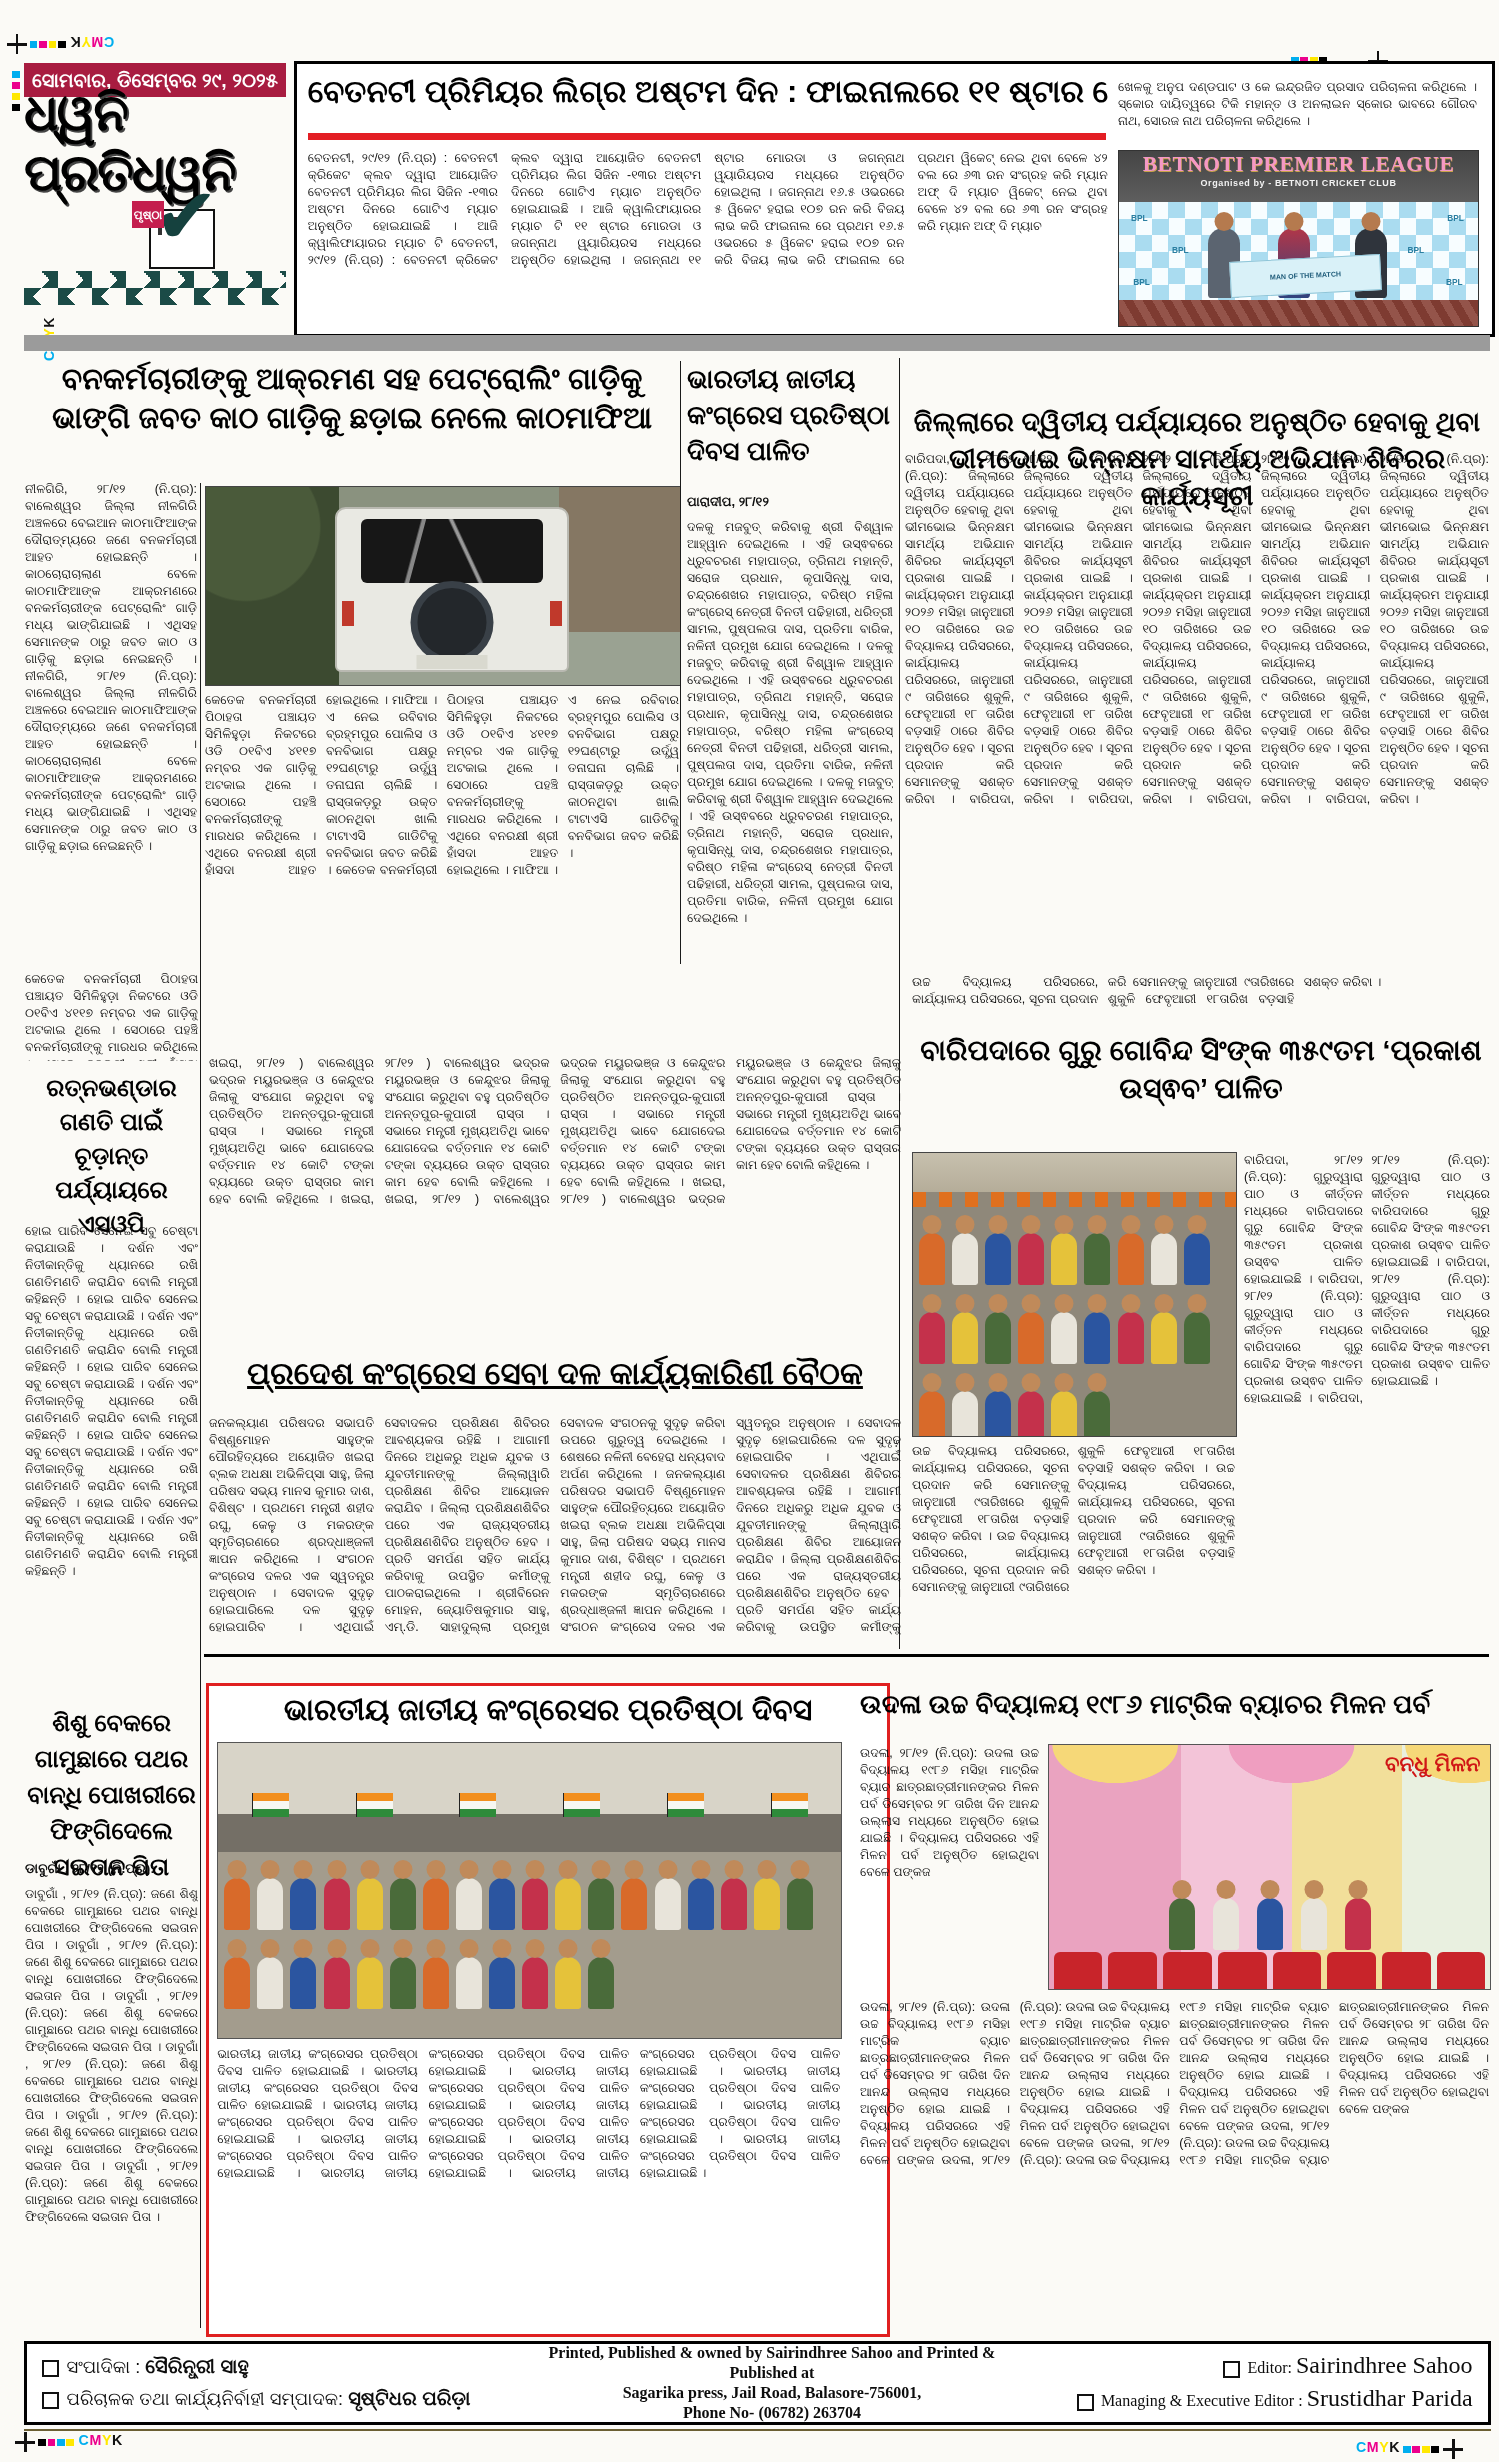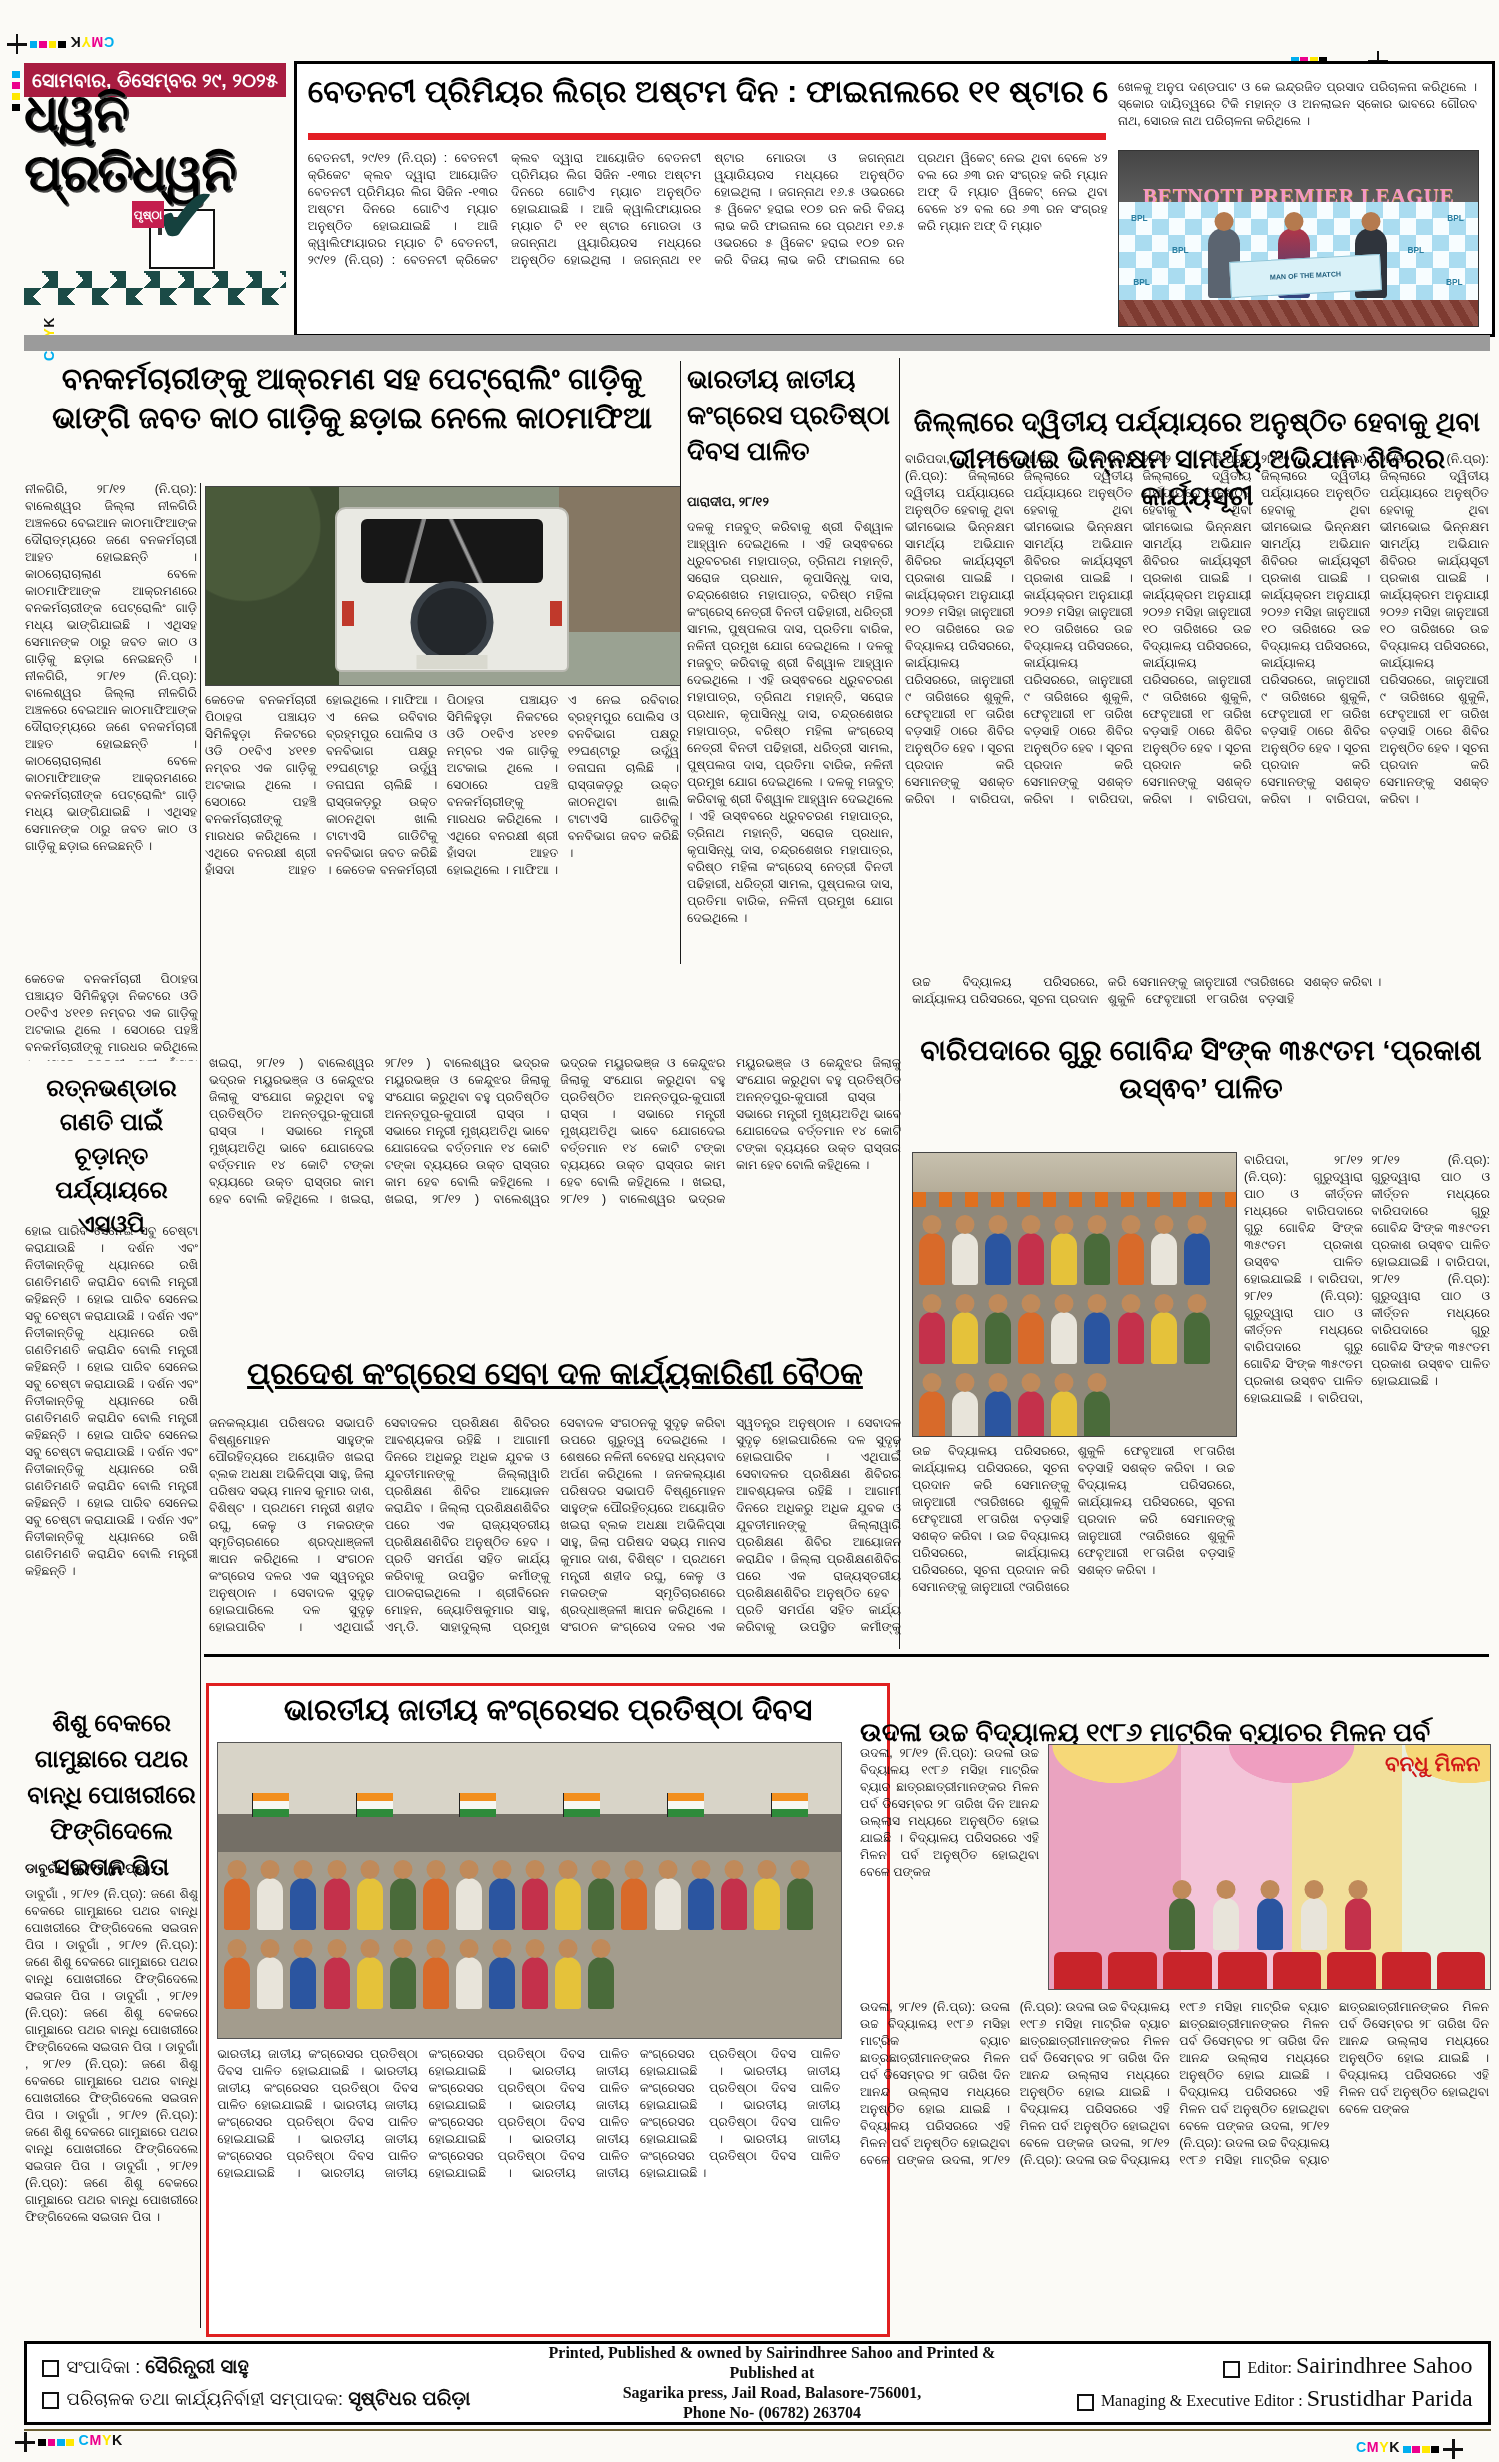--- a/index.html
+++ b/index.html
@@ -42,21 +42,21 @@
   #strip{left:294px;top:61px;width:1195px;height:270px;border:3.6px solid #000;background:#fff;}
   .strip-headline{position:absolute;left:10.7px;top:9.5px;width:800px;font-size:31px;font-weight:bold;white-space:nowrap;overflow:hidden;}
   .strip-rule{position:absolute;left:10.7px;top:69px;width:798px;height:6.5px;background:#e31e24;}
   .strip-cols{position:absolute;left:10.7px;top:86px;width:800px;height:174px;column-count:4;column-gap:13px;}
   .strip-side{position:absolute;left:821px;top:15.4px;width:359px;height:68px;}
 
   
   .bpl{position:absolute;left:821px;top:86px;width:359px;height:175px;overflow:hidden;border:0.6px solid #333;}
   .bpl-top{height:51px;background:linear-gradient(#454545,#5e5e5e);text-align:center;overflow:hidden;}
   .bpl-title{font-family:"Liberation Serif",serif;font-size:21.3px;font-weight:bold;color:#f598c5;
-             letter-spacing:0.6px;line-height:27px;text-shadow:0.6px 0.6px 0 #c9a44a;margin-top:32px;}
+             letter-spacing:0.6px;line-height:27px;text-shadow:0.6px 0.6px 0 #c9a44a;}
   .bpl-sub{font-size:9px;color:#f2f2f2;font-weight:bold;letter-spacing:0.6px;}
   .bpl-mid{position:relative;height:98px;background:repeating-conic-gradient(#aadcf0 0% 25%,#f7fdff 25% 50%) 0 0/33px 33px;}
   .bpl-tag{position:absolute;font-size:8.3px;font-weight:bold;color:#2a7ea0;}
   .bpl-man{position:absolute;bottom:2.4px;width:32px;height:70px;border-radius:15.4px 15.4px 3.6px 3.6px;}
   .bpl-man:before{content:"";position:absolute;top:-15.4px;left:50%;transform:translateX(-50%);
                   width:19px;height:19px;border-radius:50%;background:#b57a4e;}
   .bpl-cheque{position:absolute;bottom:6px;left:111px;width:149px;height:34px;background:#d9f1f8;
               border:1.2px solid #8fc5d8;transform:rotate(-3deg);display:flex;align-items:center;
               justify-content:center;font-size:7.1px;font-weight:bold;color:#1f5c7a;}
   .bpl-floor{height:26px;background:repeating-linear-gradient(60deg,#7e3b31 0 8.3px,#94544a 8.3px 16.6px);}
@@ -131,21 +131,21 @@
   #redbox{left:206px;top:1683px;width:646px;height:648px;border:3px solid #e02020;background:#fff;padding-left:32px;}
   .inc-headline{position:absolute;left:0;top:7.1px;width:100%;text-align:center;font-size:30px;}
   .inc-photo{position:absolute;left:8.3px;top:56px;width:623px;height:295px;overflow:hidden;background:#a39c8d;border:0.6px solid #555;}
   .inc-sky{height:71px;background:#d8d4c8;}
   .inc-bldg{height:38px;background:#746f66;}
   .inc-flags{position:absolute;left:0;top:50px;width:100%;display:flex;justify-content:space-around;}
   .flag{width:36px;height:24px;background:linear-gradient(#f28f1e 0 33%,#f7f7f2 33% 66%,#2e8b3a 66% 100%);border-left:1.8px solid #222;}
   .inc-cols{position:absolute;left:8.3px;top:360px;width:623px;height:275px;column-count:3;column-gap:10.7px;}
 
   #a9{left:860px;top:1685px;width:629px;height:647px;}
-  .a9-headline{position:absolute;left:0;top:3.6px;width:634px;font-size:26px;white-space:nowrap;overflow:hidden;margin-top:28px;}
+  .a9-headline{position:absolute;left:0;top:3.6px;width:634px;font-size:26px;white-space:nowrap;overflow:hidden;}
   .a9-left{position:absolute;left:0;top:60px;width:179px;height:245px;}
   .a9-cols{position:absolute;left:0;top:314px;width:629px;height:329px;column-count:4;column-gap:9.5px;}
 
   .re{position:absolute;left:188px;top:59px;width:441px;height:244px;overflow:hidden;border:0.6px solid #555;
       background:linear-gradient(90deg,#eaa3c0 0 30%,#f3c4d8 30% 55%,#f2df9a 55% 80%,#e9f0e0 80%);}
   .re-drape{height:54px;background:
       radial-gradient(ellipse 89px 54px at 15% 0,#f6d878 0 70%,transparent 71%),
       radial-gradient(ellipse 89px 54px at 55% 0,#ef9ec0 0 70%,transparent 71%),
       radial-gradient(ellipse 89px 54px at 95% 0,#f6d878 0 70%,transparent 71%);}
   .re-banner{position:absolute;top:7.1px;right:9.5px;font-size:21.3px;font-weight:bold;color:#d01616;}

